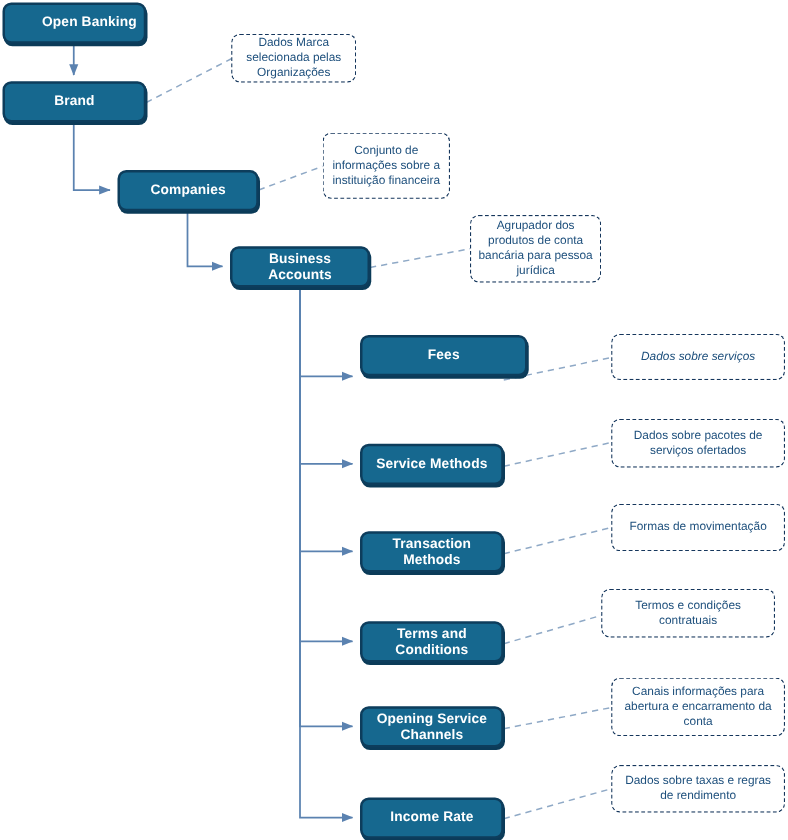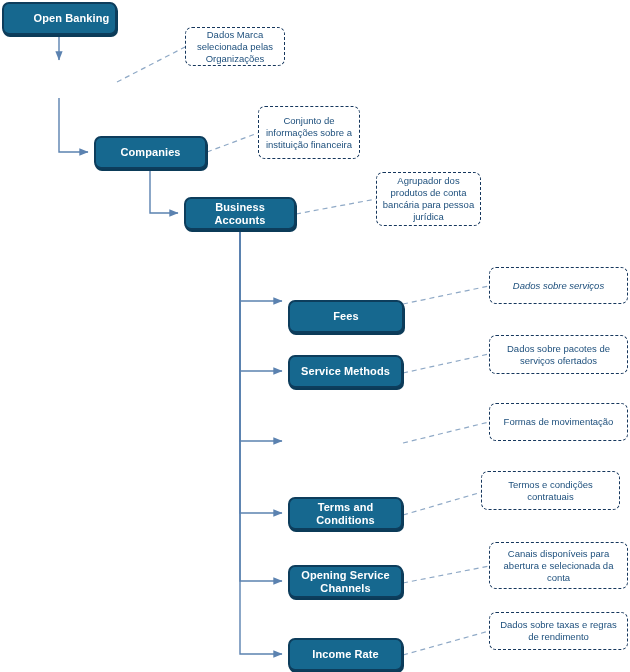--- a/index.html
+++ b/index.html
@@ -91,29 +91,31 @@
       <path d="M403,373 L489,354"></path>
       <path d="M403,443 L489,422"></path>
       <path d="M403,515 L489,490"></path>
       <path d="M403,583 L489,566"></path>
       <path d="M403,655 L489,631"></path>
     </g>
   </svg>
 
   <div class="node" style="left:2px;top:2px;width:115px;height:33px;padding-left:28px;">Open Banking</div>
 
+  <div class="node" style="left:2px;top:65px;width:115px;height:33px;">Brand</div>
 
   <div class="node" style="left:94px;top:136px;width:113px;height:33px;">Companies</div>
 
   <div class="node" style="left:184px;top:197px;width:112px;height:33px;">Business Accounts</div>
 
-  <div class="node" style="left:288px;top:300px;width:116px;height:33px;">Fees</div>
+  <div class="node" style="left:288px;top:268px;width:134px;height:33px;">Fees</div>
 
   <div class="node" style="left:288px;top:355px;width:115px;height:33px;">Service Methods</div>
 
+  <div class="node" style="left:288px;top:425px;width:115px;height:33px;">Transaction Methods</div>
 
   <div class="node" style="left:288px;top:497px;width:115px;height:33px;">Terms and Conditions</div>
 
   <div class="node" style="left:288px;top:565px;width:115px;height:33px;">Opening Service Channels</div>
 
   <div class="node" style="left:288px;top:638px;width:115px;height:33px;">Income Rate</div>
 
   <div class="note" style="left:185px;top:27px;width:100px;height:39px;">Dados Marca selecionada pelas Organizações</div>
 
   <div class="note" style="left:258px;top:106px;width:102px;height:53px;">Conjunto de informações sobre a instituição financeira</div>
@@ -121,17 +123,17 @@
   <div class="note" style="left:376px;top:172px;width:105px;height:54px;">Agrupador dos produtos de conta bancária para pessoa jurídica</div>
 
   <div class="note" style="left:489px;top:267px;width:139px;height:37px;font-style:italic;">Dados sobre serviços</div>
 
   <div class="note" style="left:489px;top:335px;width:139px;height:39px;">Dados sobre pacotes de serviços ofertados</div>
 
   <div class="note" style="left:489px;top:403px;width:139px;height:38px;">Formas de movimentação</div>
 
   <div class="note" style="left:481px;top:471px;width:139px;height:39px;">Termos e condições contratuais</div>
 
-  <div class="note" style="left:489px;top:542px;width:139px;height:47px;">Canais disponíveis para abertura e selecionada da conta</div>
+  <div class="note" style="left:489px;top:542px;width:139px;height:47px;">Canais informações para abertura e encarramento da conta</div>
 
   <div class="note" style="left:489px;top:612px;width:139px;height:38px;">Dados sobre taxas e regras de rendimento</div>
 
 </div>
 
 </body></html>

